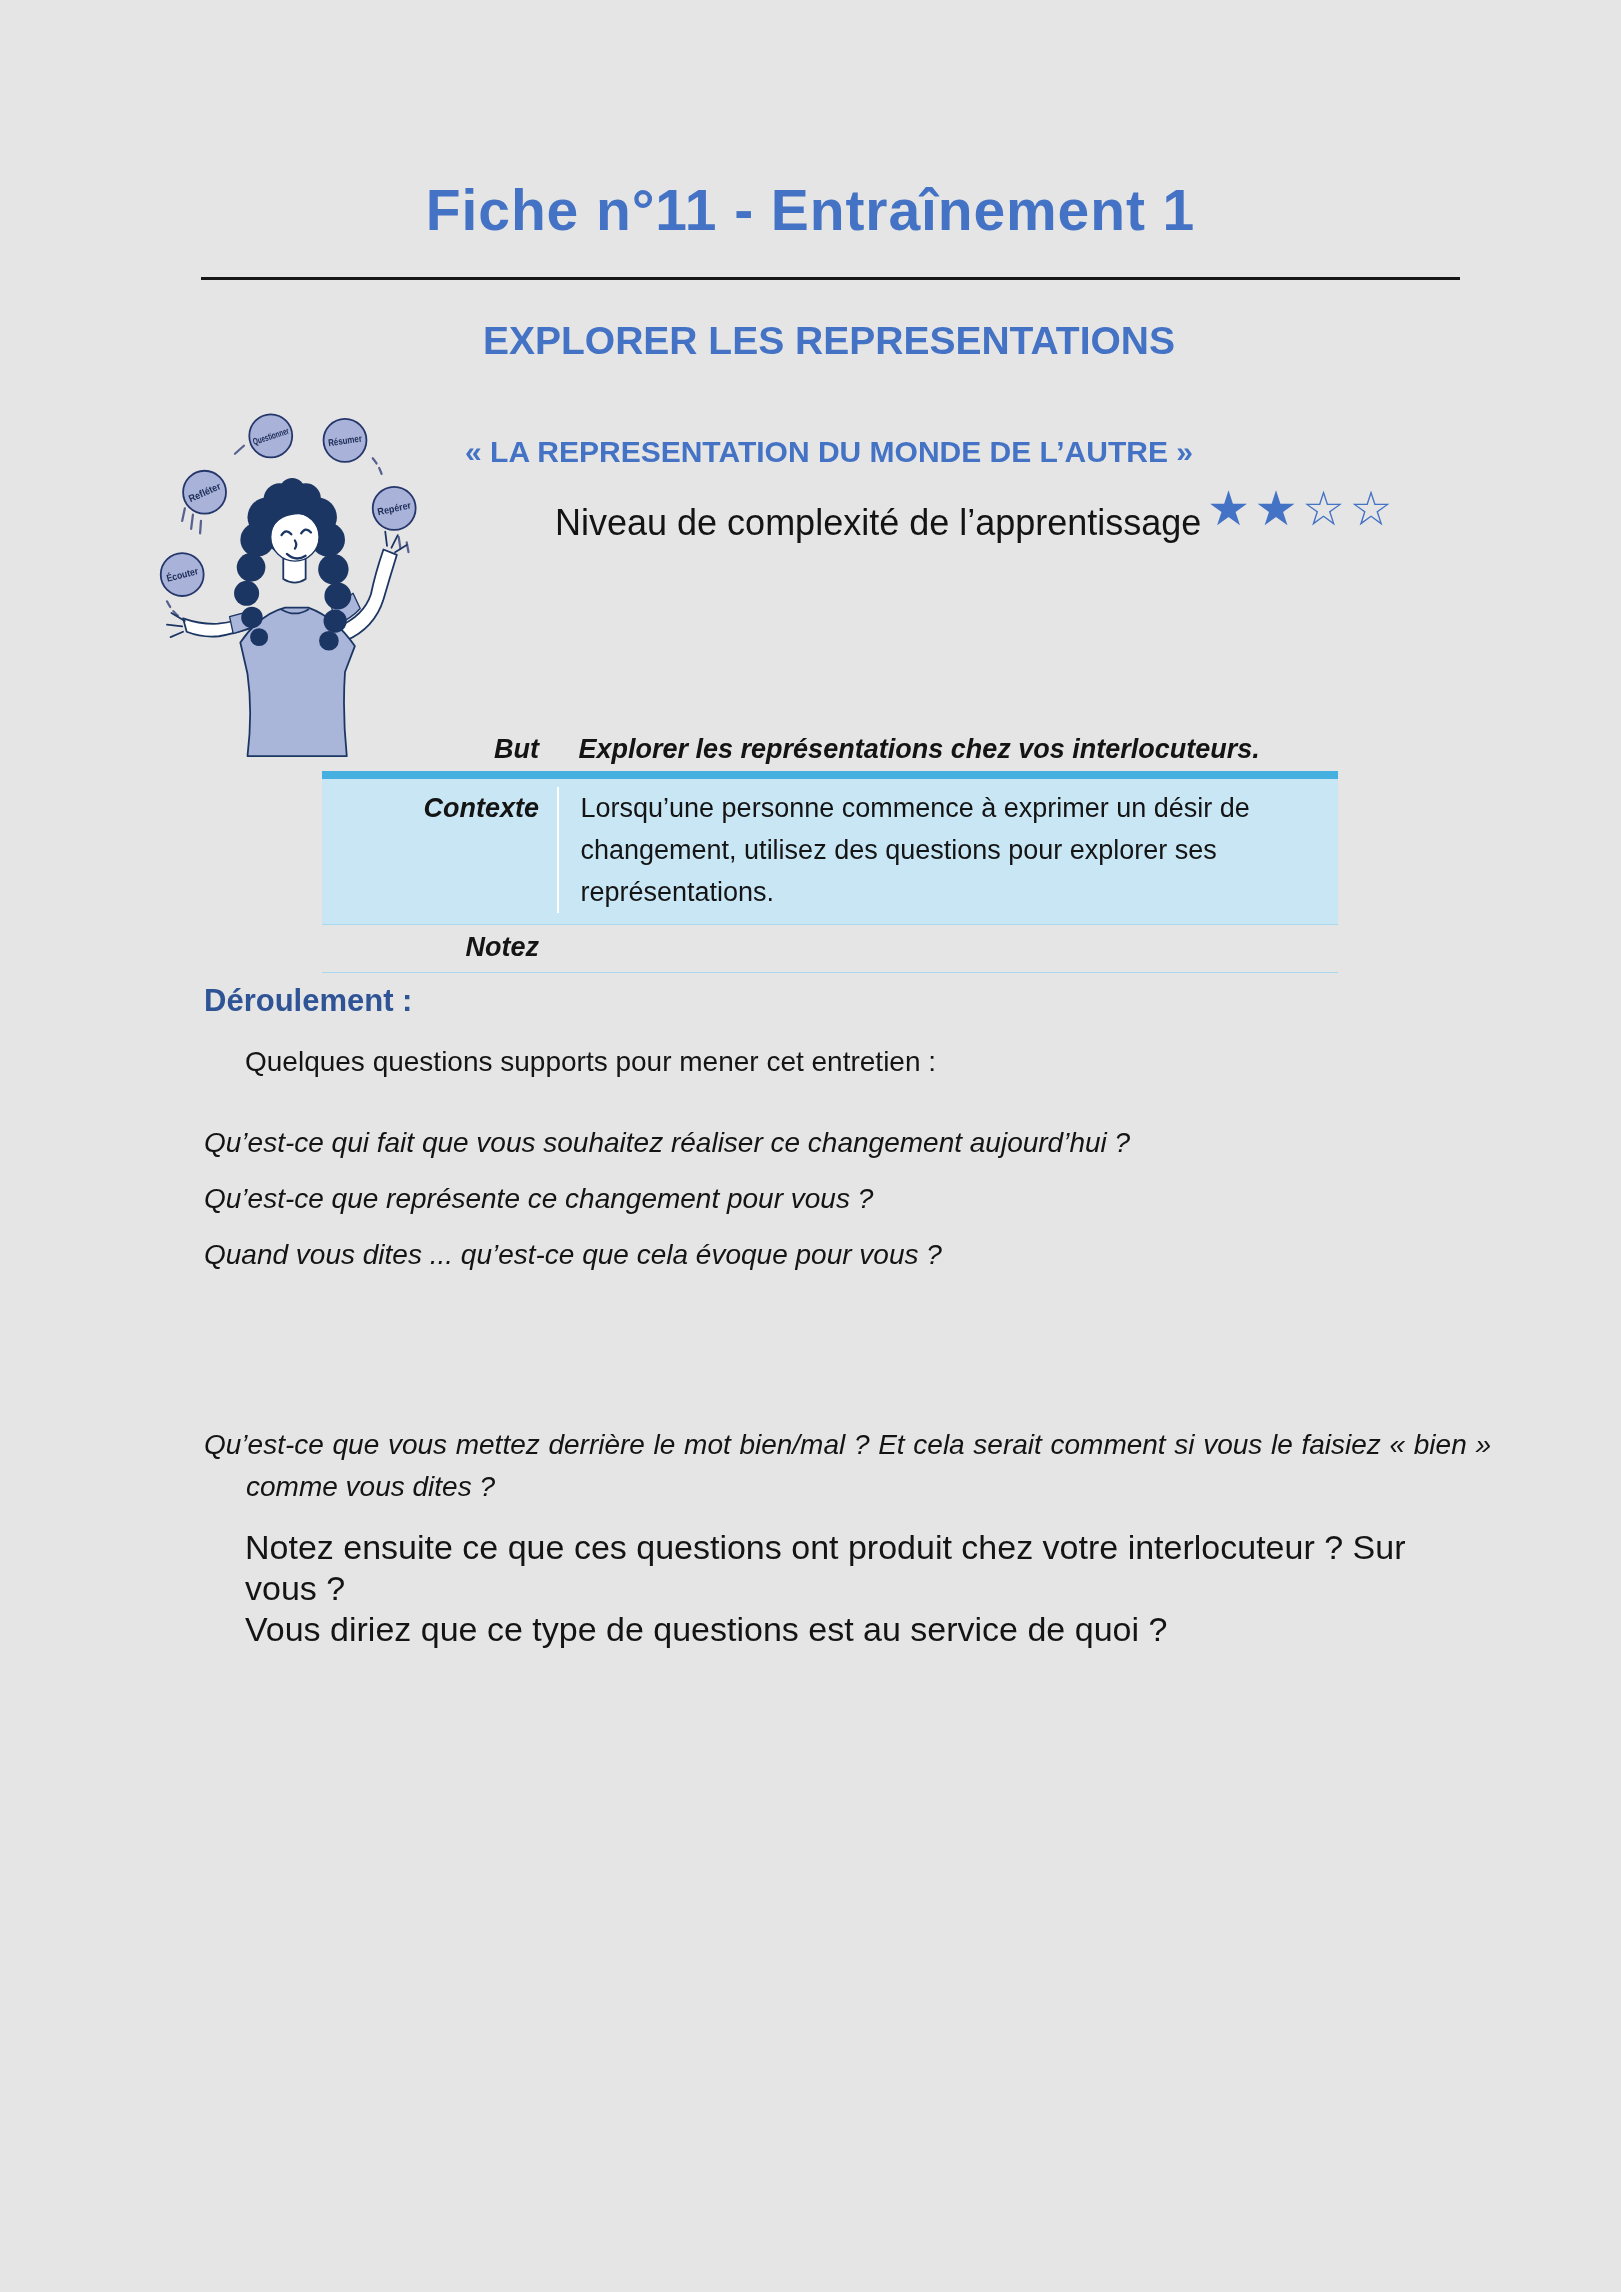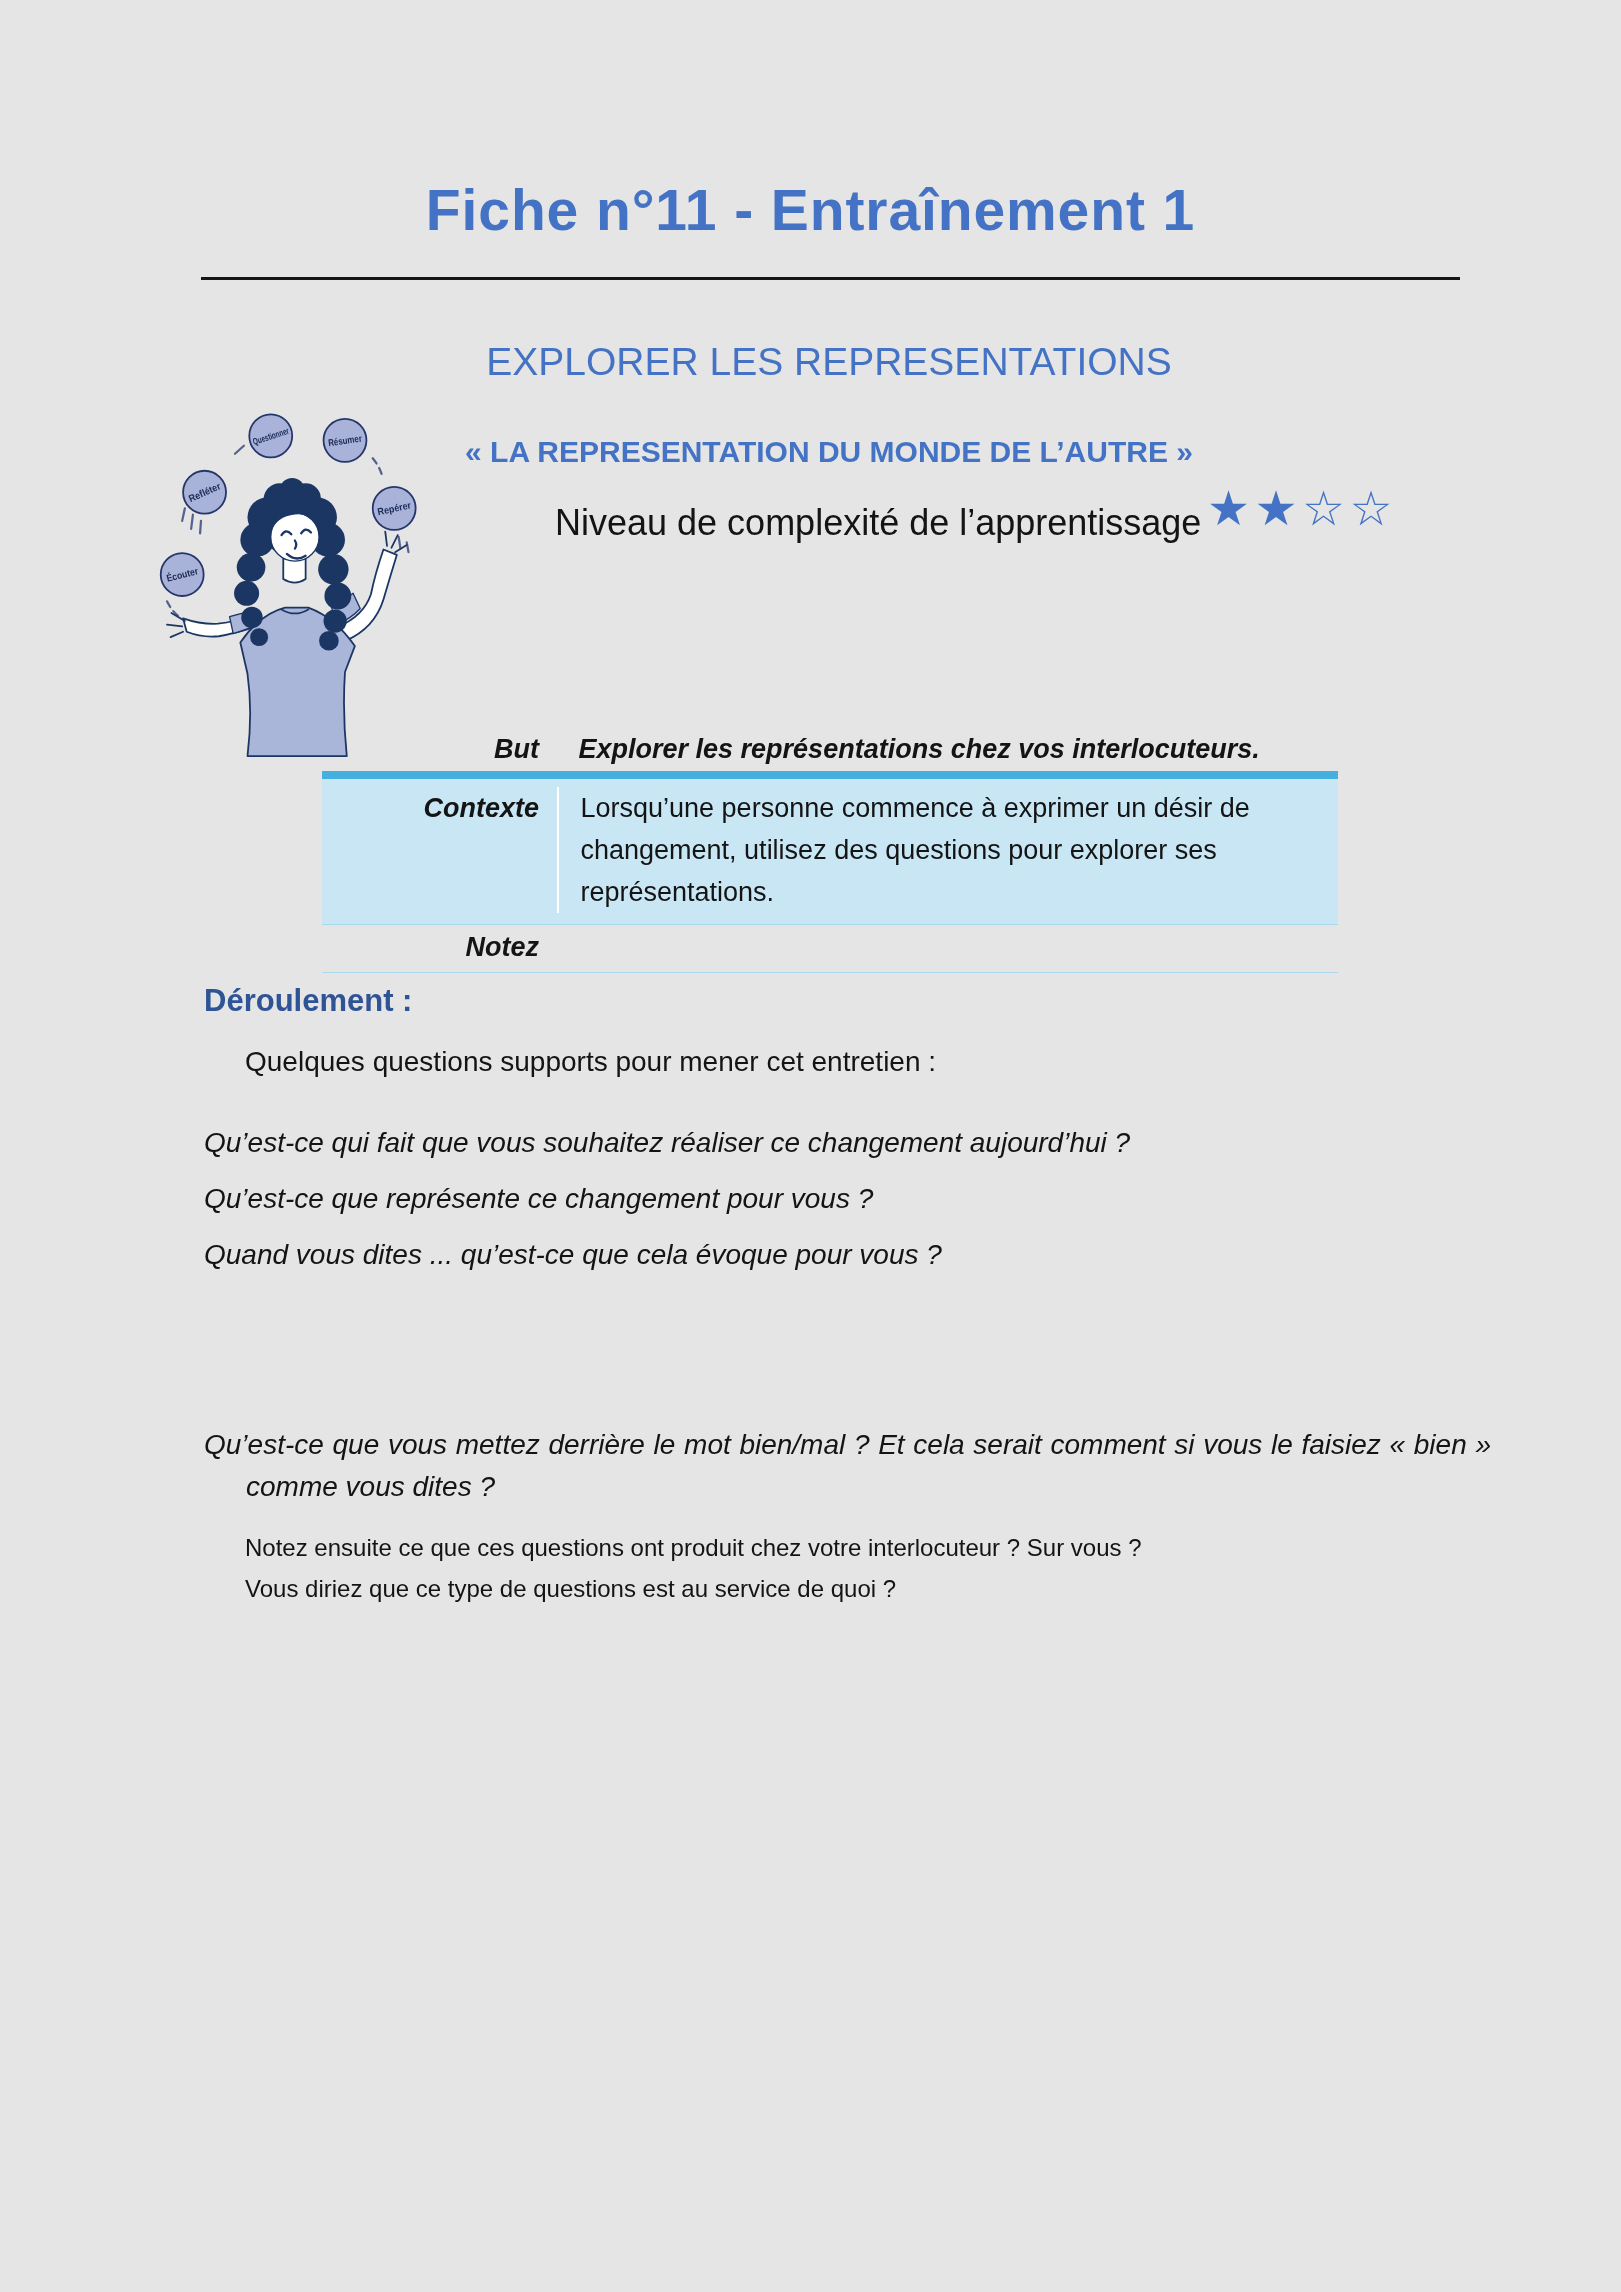--- a/index.html
+++ b/index.html
@@ -17,23 +17,23 @@
     text-align:center;
     font-size:57px;font-weight:bold;
     color:#4472C4;
     letter-spacing:0.9px;
   }
   .title-rule{
     top:277px;left:201px;width:1259px;height:2.7px;
     background:#161616;
   }
   .h1{
-    top:340px;left:184px;width:1290px;
+    top:319px;left:184px;width:1290px;
     text-align:center;
-    font-size:39px;font-weight:normal;
+    font-size:39px;font-weight:bold;
     color:#4472C4;
   }
   .h2{
     top:435px;left:184px;width:1290px;
     text-align:center;
     font-size:30px;font-weight:bold;
     color:#4472C4;
   }
   .niveau-label{
     top:502px;left:555px;
@@ -85,21 +85,21 @@
     text-align:justify;text-indent:40px;
   }
   .q-emphasis{
     top:1424px;left:204px;width:1245px;
     font-size:28px;line-height:42px;font-style:italic;color:#141414;
     text-align:justify;
     padding-left:42px;text-indent:-42px;
   }
   .notes{
     top:1527px;left:245px;width:1200px;
-    font-size:24px;line-height:41px;color:#141414;
+    font-size:34px;line-height:41px;color:#141414;
   }
   .ball-label{
     font-family:"Liberation Sans",sans-serif;
     font-weight:bold;
     fill:#1A2A55;
   }
 </style>
 </head>
 <body>
 

